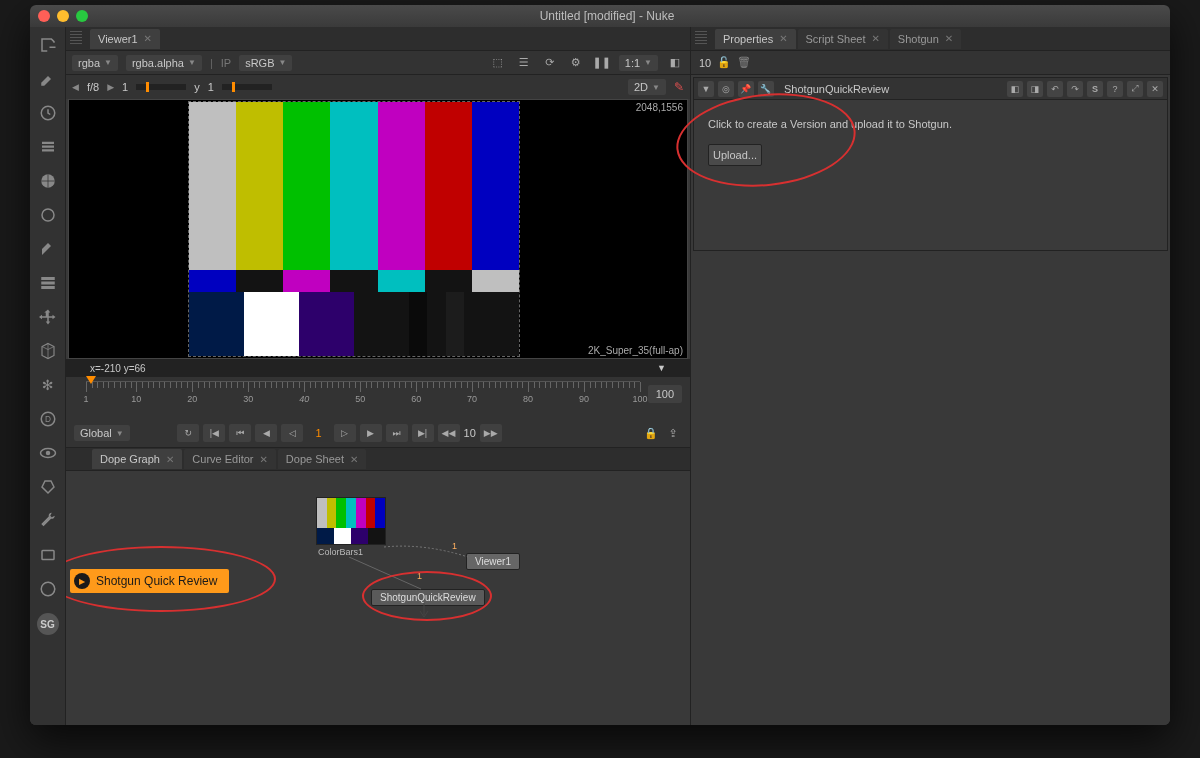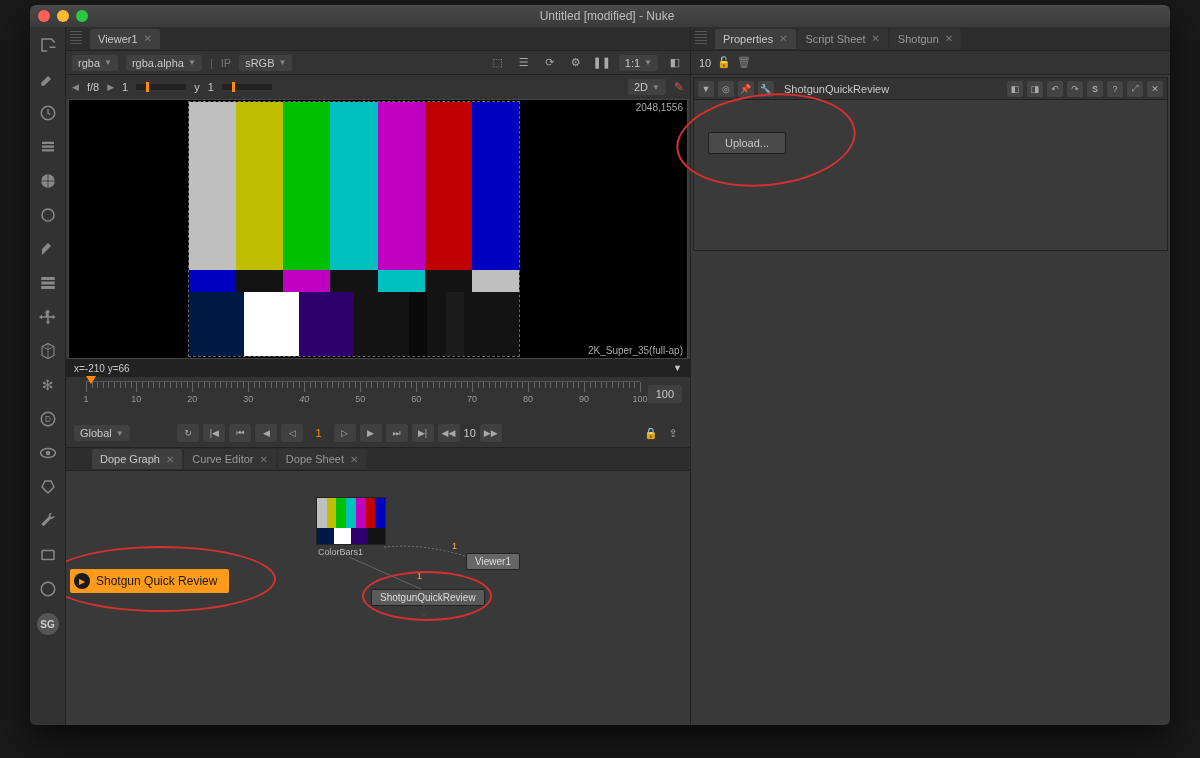--- a/index.html
+++ b/index.html
@@ -30,21 +30,21 @@
 .ic-btn { width: 18px; height: 16px; color: #aaa; display: flex; align-items: center; justify-content: center; cursor: pointer; }
 .viewer-area { flex: 0 0 260px; background: #000; position: relative; border: 1px solid #444; margin: 0 2px; }
 .resolution-label { position: absolute; right: 4px; top: 2px; color: #aaa; font-size: 10px; }
 .format-label { position: absolute; right: 4px; bottom: 2px; color: #aaa; font-size: 10px; }
 .colorbars { position: absolute; left: 120px; top: 2px; width: 330px; height: 254px; outline: 1px dashed #666; }
 .cb-top { display: flex; height: 66%; }
 .cb-top div { flex: 1; }
 .cb-mid { display: flex; height: 9%; }
 .cb-mid div { flex: 1; }
 .cb-bot { display: flex; height: 25%; }
-.status-row { height: 18px; background: #222; color: #c8c8c8; font-size: 10px; display: flex; align-items: center; padding: 0 8px; justify-content: space-between; }
+.status-row { height: 18px; background: #222; color: #c8c8c8; font-size: 10px; display: flex; align-items: center; padding: 0 24px; justify-content: space-between; }
 .timeline { height: 42px; background: #333; position: relative; padding: 4px 50px 0 20px; }
 .ticks { position: relative; height: 30px; border-top: 1px solid #555; }
 .tick { position: absolute; top: 0; width: 1px; height: 6px; background: #666; }
 .tick.major { height: 10px; }
 .tick-label { position: absolute; top: 12px; font-size: 9px; color: #999; transform: translateX(-50%); }
 .playhead { position: absolute; top: -6px; width: 0; height: 0; border-left: 5px solid transparent; border-right: 5px solid transparent; border-top: 8px solid #ff8c00; }
 .frame-count { position: absolute; right: 8px; top: 8px; background: #404040; padding: 3px 8px; font-size: 11px; color: #c8c8c8; border-radius: 2px; }
 .playbar { height: 28px; background: #333; display: flex; align-items: center; padding: 0 8px; gap: 4px; font-size: 11px; color: #c8c8c8; }
 .pb-btn { width: 22px; height: 18px; background: #404040; border-radius: 2px; display: flex; align-items: center; justify-content: center; color: #aaa; font-size: 9px; cursor: pointer; }
 .pb-cur { color: #ff8c00; padding: 0 8px; }
@@ -64,21 +64,21 @@
 .props-ctrl { height: 24px; background: #333; display: flex; align-items: center; padding: 0 8px; gap: 6px; font-size: 11px; color: #c8c8c8; border-bottom: 1px solid #222; }
 .lock-ic { font-size: 11px; }
 .prop-panel { border: 1px solid #222; margin: 2px; background: #3a3a3a; }
 .prop-head { height: 22px; background: #333; display: flex; align-items: center; padding: 0 4px; gap: 4px; font-size: 11px; color: #c8c8c8; border-bottom: 1px solid #222; }
 .prop-head .mini { width: 16px; height: 16px; background: #444; border-radius: 2px; display: flex; align-items: center; justify-content: center; font-size: 9px; color: #aaa; cursor: pointer; }
 .prop-head .spacer2 { flex: 1; }
 .prop-tabs { height: 22px; display: flex; align-items: flex-end; padding-left: 8px; gap: 2px; border-bottom: 1px solid #222; }
 .prop-tab { background: #444; padding: 3px 10px; font-size: 11px; color: #c8c8c8; border-radius: 2px 2px 0 0; cursor: pointer; }
 .prop-tab.inactive { background: #333; color: #999; }
 .prop-body { padding: 18px 14px; font-size: 11px; color: #c8c8c8; height: 150px; }
-.upload-btn { margin-top: 14px; background: #4a4a4a; border: 1px solid #222; padding: 4px 16px; font-size: 11px; color: #c8c8c8; border-radius: 2px; cursor: pointer; display: inline-block; }
+.upload-btn { margin-top: 14px; background: #4a4a4a; border: 1px solid #222; padding: 4px 4px; font-size: 11px; color: #c8c8c8; border-radius: 2px; cursor: pointer; display: inline-block; }
 .slider-mini { width: 50px; height: 6px; background: #222; position: relative; }
 .slider-mini::after { content:''; position:absolute; left:20%; top:-2px; width:3px; height:10px; background:#ff8c00; }
 .red-pencil { color: #e05050; font-size: 12px; }
 </style>
 </head>
 <body>
 
 <div class="shadow-wrapper">
 
   <div class="titlebar">
@@ -525,20 +525,21 @@
           <div class="mini">↶</div>
           <div class="mini">↷</div>
           <div class="mini">
               <b>S</b>
             </div>
           <div class="mini">?</div>
           <div class="mini">⤢</div>
           <div class="mini">✕</div>
         </div>
         <div class="prop-body" style="position:relative">
+          <div>Click to create a Version and upload it to Shotgun.</div>
           <div class="upload-btn"><span>Upload...</span></div>
           <div class="red-ellipse" style="left:-18px; top:-6px; width:180px; height:92px; transform:rotate(-6deg)"></div>
         </div>
       </div>
     </div>
 
   </div>
 </div>
 
 </body></html>

